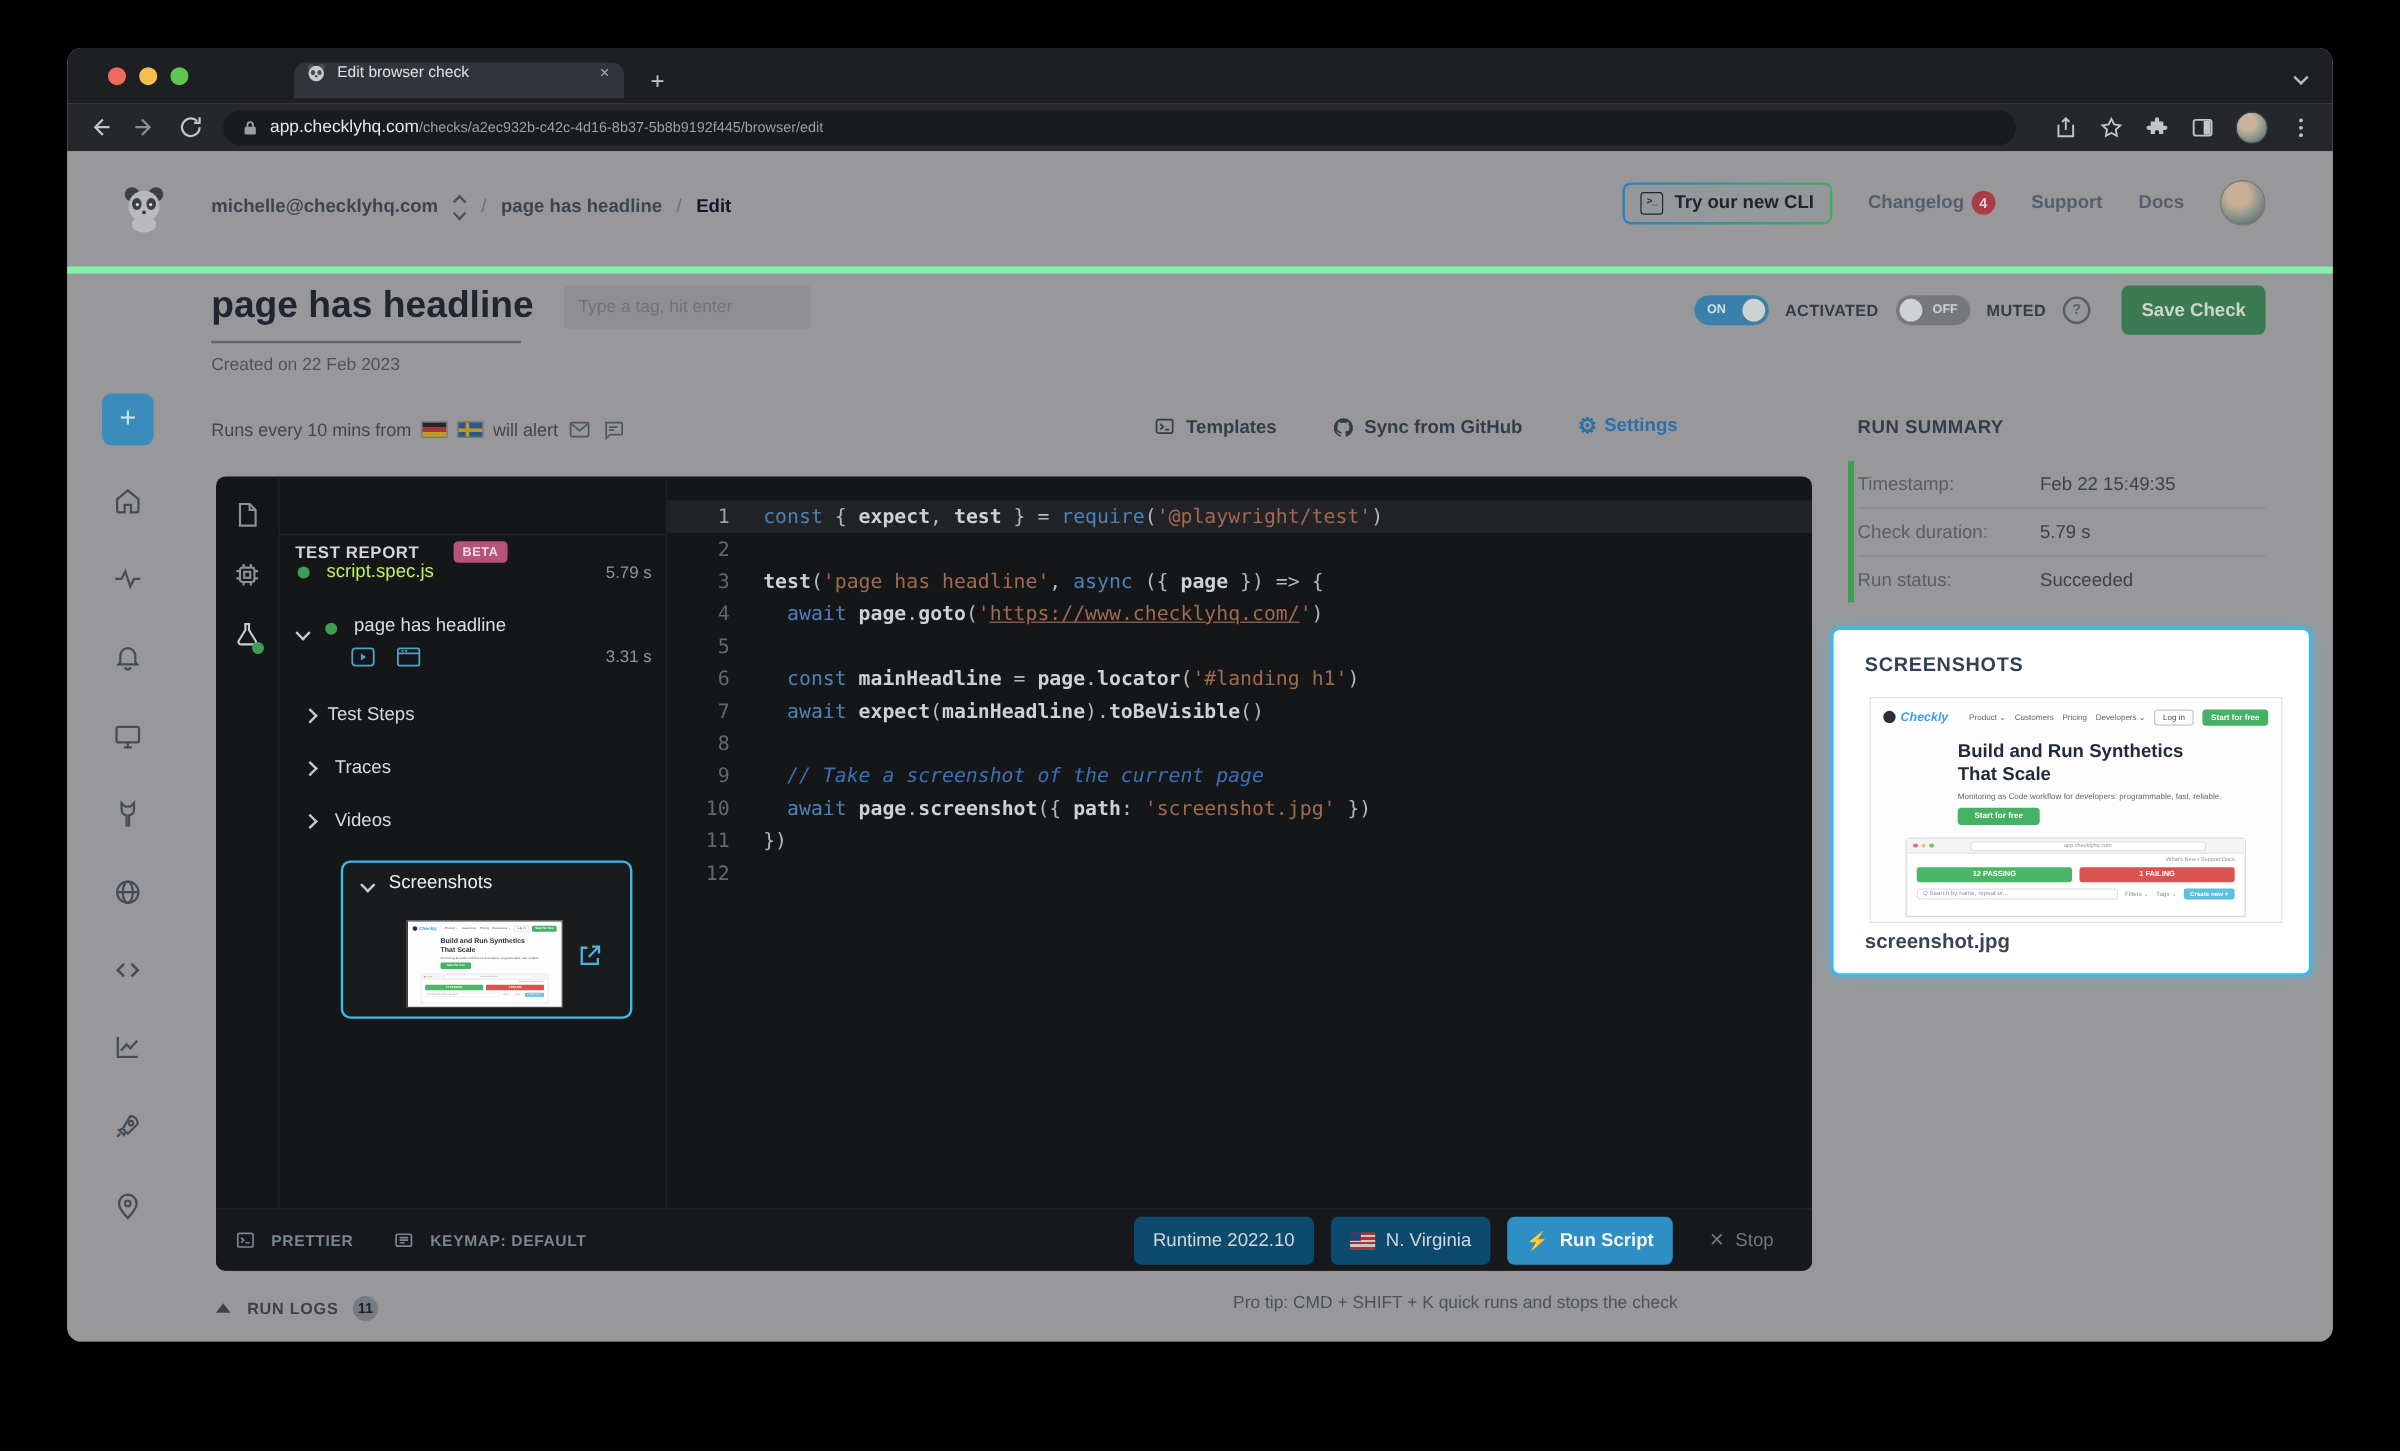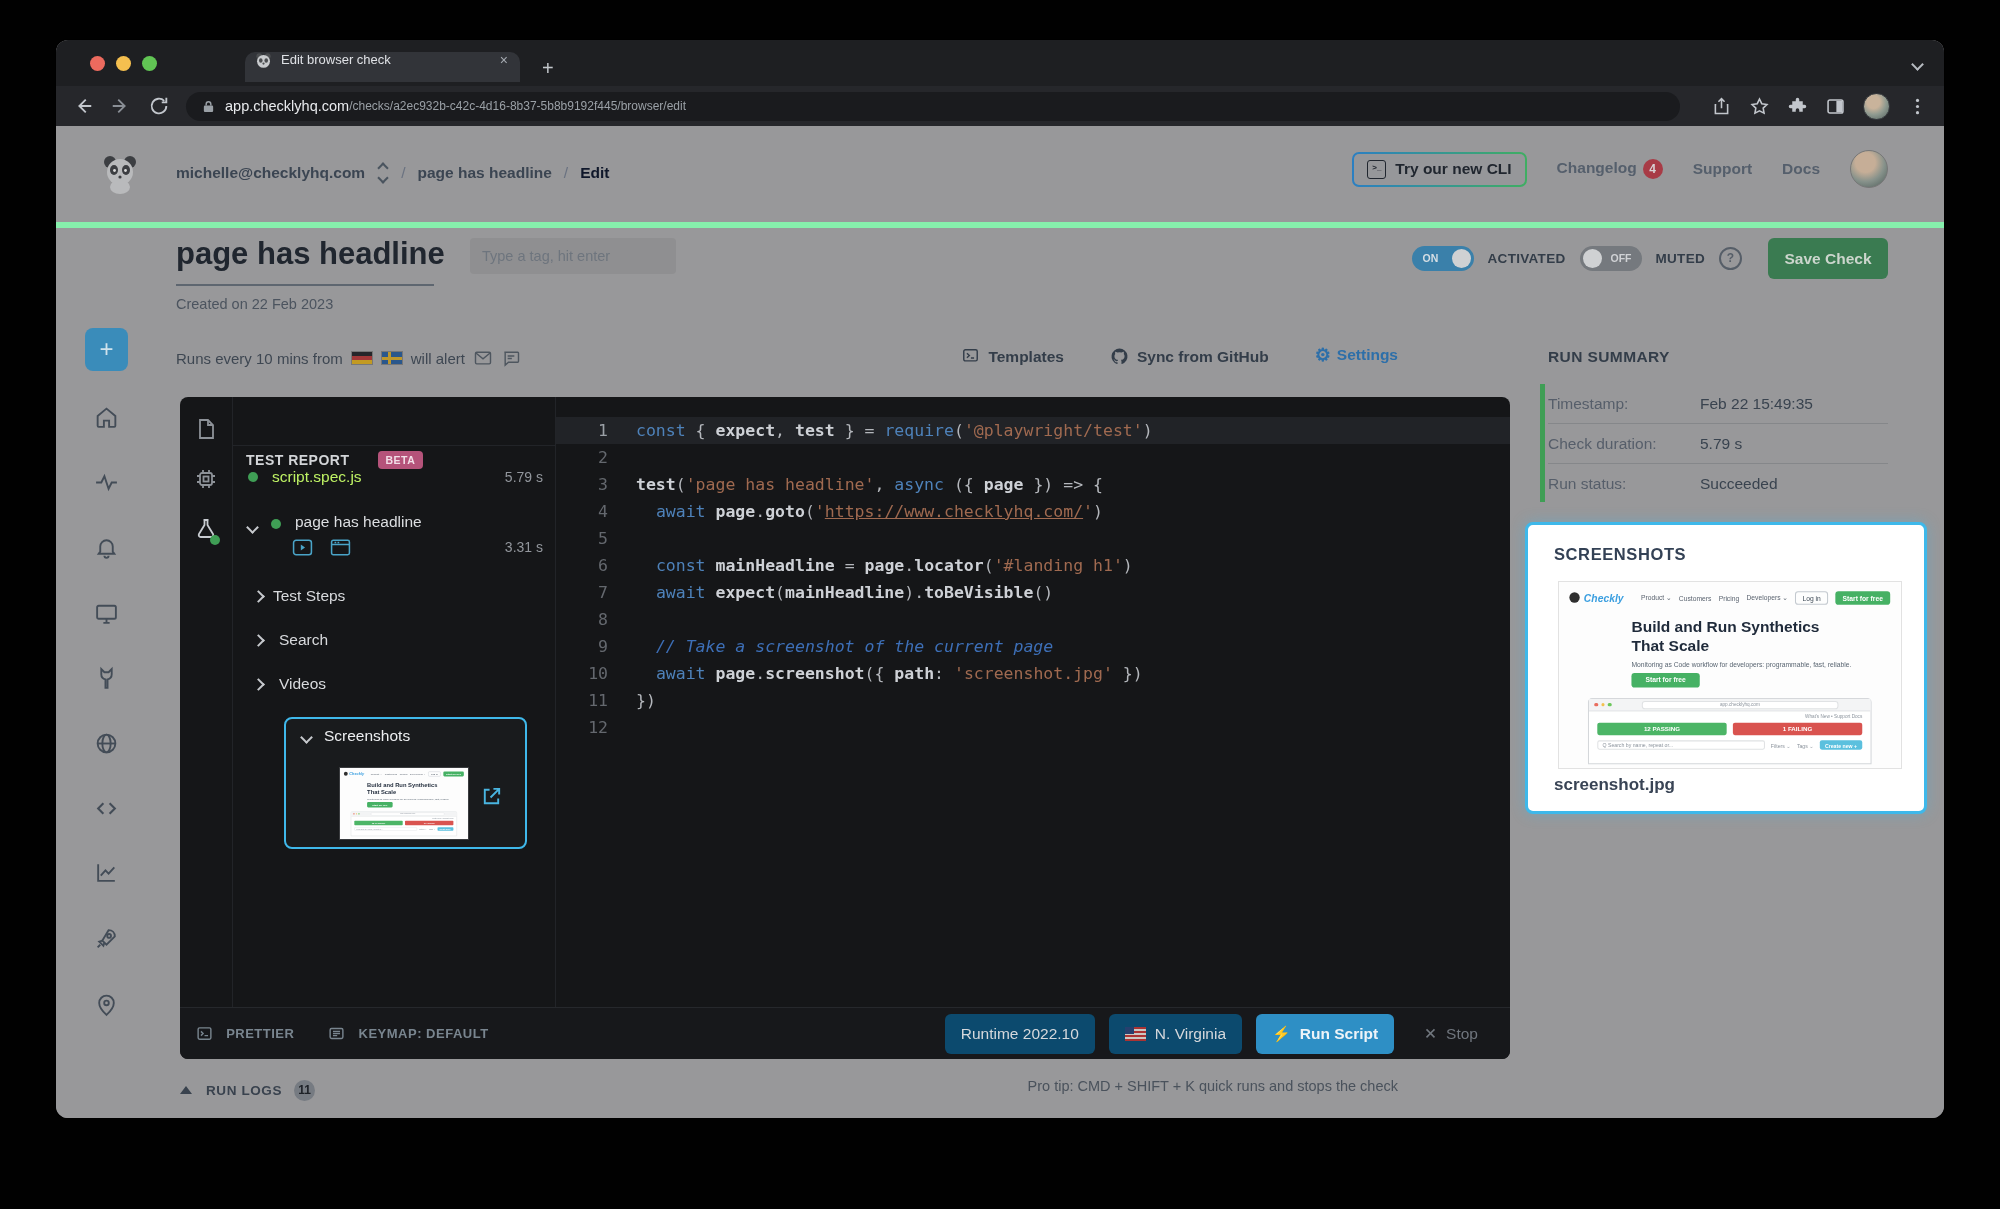--- a/index.html
+++ b/index.html
@@ -420,21 +420,21 @@
               <rect x="1.5" y="1.5" width="21" height="17" rx="2"></rect>
               <path d="M1.5 6.5h21M5 4h2M8.5 4h2"></path>
             </svg>
         </div>
         <div class="trow" style="top:184px;height:30px;">
           <span class="tchev r" style="margin-left:22px;"></span>
             <span style="margin-left:10px;">Test Steps</span>
         </div>
         <div class="trow" style="top:228px;height:30px;">
           <span class="tchev r" style="margin-left:22px;"></span>
-            <span style="margin-left:16px;">Search</span>
+            <span style="margin-left:16px;">Traces</span>
         </div>
         <div class="trow" style="top:272px;height:30px;">
           <span class="tchev r" style="margin-left:22px;"></span>
             <span style="margin-left:16px;">Videos</span>
         </div>
         <div id="shotbox">
           <span class="tchev d" style="position:absolute;left:16px;top:14px;"></span>
           <span style="position:absolute;left:38px;top:8px;font-size:15.5px;color:#eceef0;">Screenshots</span>
           <div id="thumb-small">
             <div class="site">

